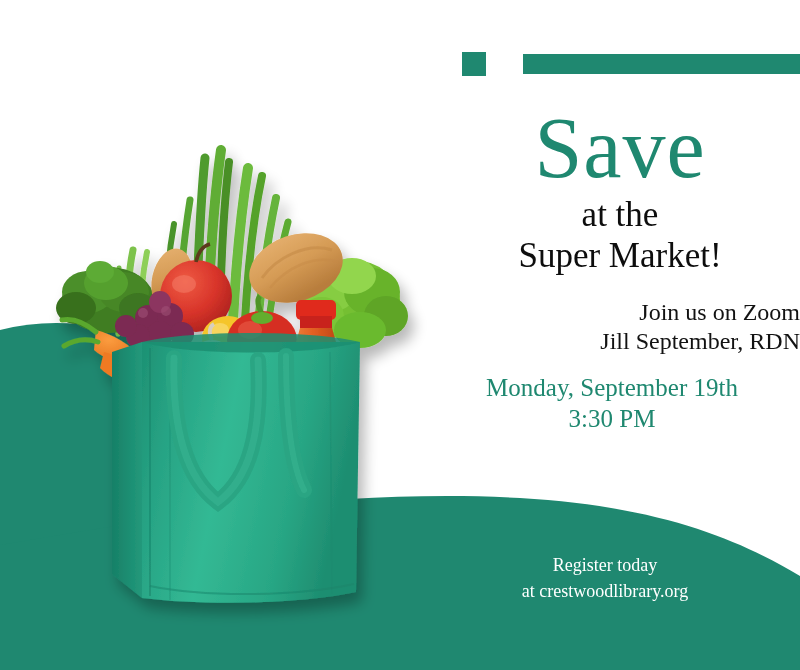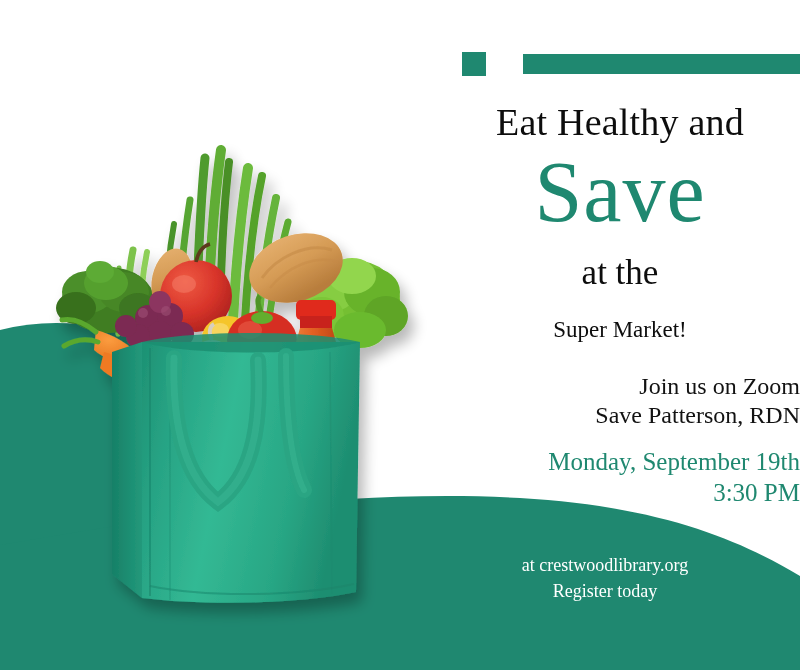--- a/index.html
+++ b/index.html
@@ -70,43 +70,42 @@
     font-size: 86px;
     line-height: 92px;
     font-weight: 400;
     margin: 2px 0 0 0;
     letter-spacing: 1px;
   }
   .headline-2 {
     font-size: 35px;
     line-height: 41px;
     color: #0d0d0d;
-    margin: 14px 0 0 0;
+    margin: 0 0 0 0;
     font-weight: 400;
   }
   .headline-3 {
-    font-size: 23px;
+    font-size: 35px;
     line-height: 41px;
     color: #0d0d0d;
-    margin: 16px;
+    margin: 0;
     font-weight: 400;
   }
   .invite {
     margin: 22px 0 0 0;
     font-size: 24px;
     line-height: 29px;
     color: #121212;
   }
   .invite div { white-space: nowrap; text-align: right; }
   .datetime {
-    margin: 16px 0 0 0;
+    margin: 16px 16px 0 0;
     font-size: 25px;
     line-height: 31px;
     font-weight: 500;
-    text-align: right;
   }
   .datetime div { white-space: nowrap; }
 
   
   .footer {
     position: absolute;
     left: 430px;
     top: 552px;
     width: 350px;
     text-align: center;
@@ -328,37 +327,36 @@
         <path d="M286,356 C286,424 292,466 304,490" fill="none" stroke="#37b793" stroke-width="6" stroke-linecap="round" opacity=".5"></path>
       </g>
     </g>
 
     <rect class="accent-square" x="462" y="52" width="24" height="24" fill="#1f8870"></rect>
     <rect class="accent-bar" x="523" y="54" width="277" height="20" fill="#1f8870"></rect>
   </svg>
 
   <div class="text-col">
 
-    <p class="headline-1">Eat Healthy and</p>
 
     <p class="headline-save" style="color:#1f8870">Save</p>
 
     <p class="headline-2">at the</p>
 
     <p class="headline-3">Super Market!</p>
 
     <div class="invite">
       <div>Join us on Zoom</div>
-      <div>Save Patterson, RDN</div>
+      <div>Jill September, RDN</div>
     </div>
 
     <div class="datetime" style="color:#1f8870">
       <div>Monday, September 19th</div>
       <div>3:30 PM</div>
     </div>
   </div>
 
   <div class="footer">
+    <div>Register today</div>
     <div>at crestwoodlibrary.org</div>
-    <div>Register today</div>
   </div>
 
 </div>
 
 </body></html>

